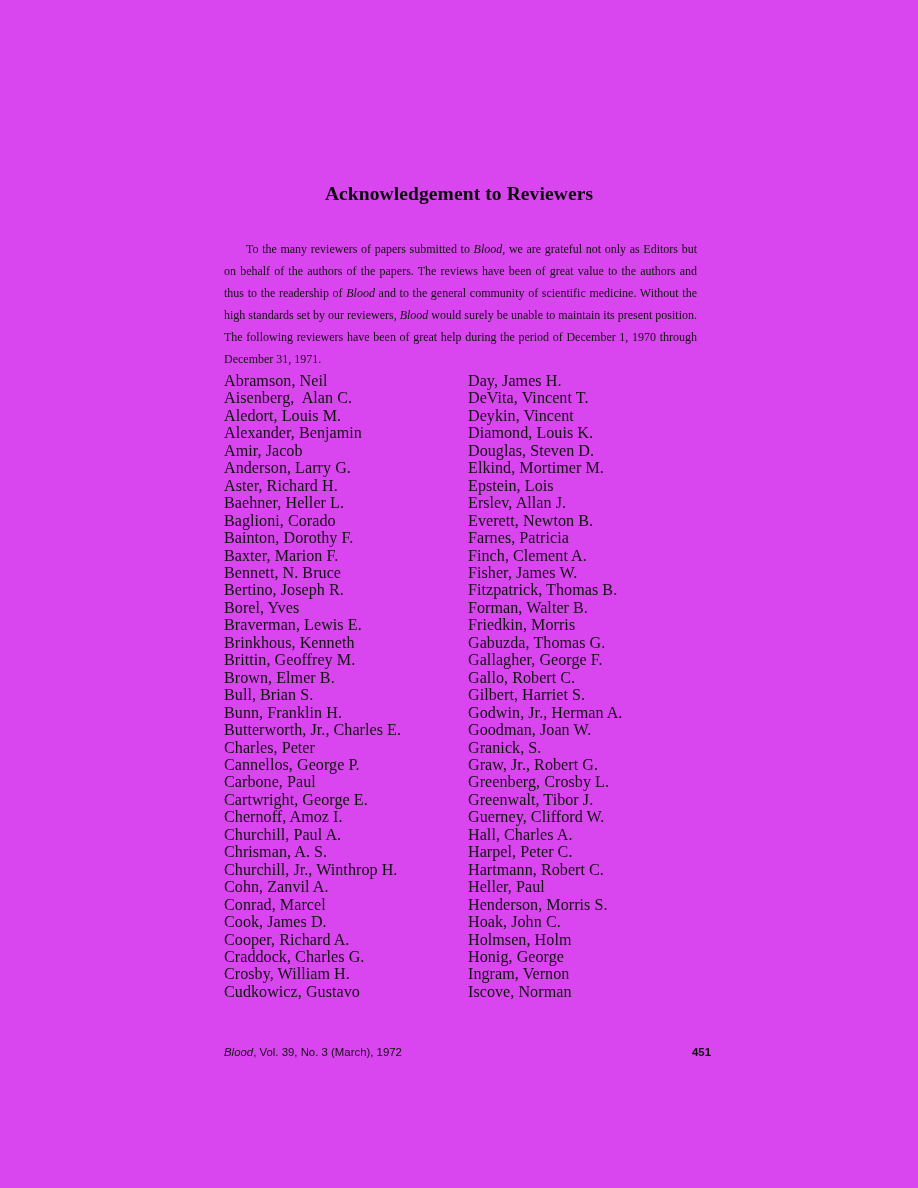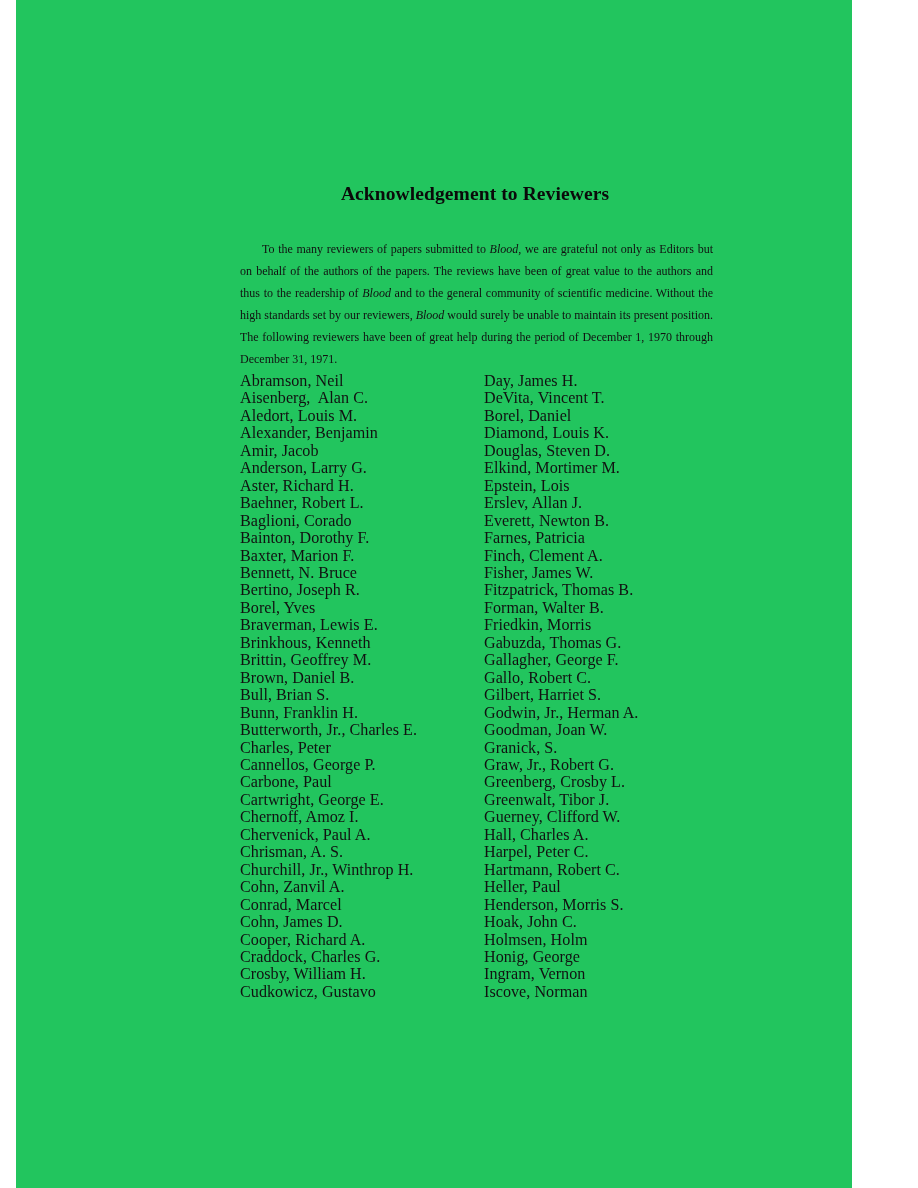--- a/index.html
+++ b/index.html
@@ -12,25 +12,25 @@
     width: 918px;
     height: 1188px;
     position: relative;
     font-family: "Liberation Serif", "DejaVu Serif", serif;
     color: #000000;
     overflow: hidden;
   }
 
   .page {
     position: absolute;
-    left: 16px;
+    left: 0;
     top: 0;
-    width: 836px;
+    width: 918px;
     height: 1188px;
-    background: #22c55e;
+    background: #d946ef;
   }
 
   
   .doc-title {
     position: absolute;
     left: 0;
     top: 170px;
     width: 918px;
     text-align: center;
     font-family: "Liberation Serif", "DejaVu Serif", serif;
@@ -120,54 +120,54 @@
 
   <div class="names">
     <div class="names-col">
         <div class="name-entry">Abramson, Neil</div>
         <div class="name-entry">Aisenberg,  Alan C.</div>
         <div class="name-entry">Aledort, Louis M.</div>
         <div class="name-entry">Alexander, Benjamin</div>
         <div class="name-entry">Amir, Jacob</div>
         <div class="name-entry">Anderson, Larry G.</div>
         <div class="name-entry">Aster, Richard H.</div>
-        <div class="name-entry">Baehner, Robert L.</div>
+        <div class="name-entry">Baehner, Heller L.</div>
         <div class="name-entry">Baglioni, Corado</div>
         <div class="name-entry">Bainton, Dorothy F.</div>
         <div class="name-entry">Baxter, Marion F.</div>
         <div class="name-entry">Bennett, N. Bruce</div>
         <div class="name-entry">Bertino, Joseph R.</div>
         <div class="name-entry">Borel, Yves</div>
         <div class="name-entry">Braverman, Lewis E.</div>
         <div class="name-entry">Brinkhous, Kenneth</div>
         <div class="name-entry">Brittin, Geoffrey M.</div>
-        <div class="name-entry">Brown, Daniel B.</div>
+        <div class="name-entry">Brown, Elmer B.</div>
         <div class="name-entry">Bull, Brian S.</div>
         <div class="name-entry">Bunn, Franklin H.</div>
         <div class="name-entry">Butterworth, Jr., Charles E.</div>
         <div class="name-entry">Charles, Peter</div>
         <div class="name-entry">Cannellos, George P.</div>
         <div class="name-entry">Carbone, Paul</div>
         <div class="name-entry">Cartwright, George E.</div>
         <div class="name-entry">Chernoff, Amoz I.</div>
-        <div class="name-entry">Chervenick, Paul A.</div>
+        <div class="name-entry">Churchill, Paul A.</div>
         <div class="name-entry">Chrisman, A. S.</div>
         <div class="name-entry">Churchill, Jr., Winthrop H.</div>
         <div class="name-entry">Cohn, Zanvil A.</div>
         <div class="name-entry">Conrad, Marcel</div>
-        <div class="name-entry">Cohn, James D.</div>
+        <div class="name-entry">Cook, James D.</div>
         <div class="name-entry">Cooper, Richard A.</div>
         <div class="name-entry">Craddock, Charles G.</div>
         <div class="name-entry">Crosby, William H.</div>
         <div class="name-entry">Cudkowicz, Gustavo</div>
       </div>
     <div class="names-col">
         <div class="name-entry">Day, James H.</div>
         <div class="name-entry">DeVita, Vincent T.</div>
-        <div class="name-entry">Borel, Daniel</div>
+        <div class="name-entry">Deykin, Vincent</div>
         <div class="name-entry">Diamond, Louis K.</div>
         <div class="name-entry">Douglas, Steven D.</div>
         <div class="name-entry">Elkind, Mortimer M.</div>
         <div class="name-entry">Epstein, Lois</div>
         <div class="name-entry">Erslev, Allan J.</div>
         <div class="name-entry">Everett, Newton B.</div>
         <div class="name-entry">Farnes, Patricia</div>
         <div class="name-entry">Finch, Clement A.</div>
         <div class="name-entry">Fisher, James W.</div>
         <div class="name-entry">Fitzpatrick, Thomas B.</div>
@@ -190,14 +190,18 @@
         <div class="name-entry">Heller, Paul</div>
         <div class="name-entry">Henderson, Morris S.</div>
         <div class="name-entry">Hoak, John C.</div>
         <div class="name-entry">Holmsen, Holm</div>
         <div class="name-entry">Honig, George</div>
         <div class="name-entry">Ingram, Vernon</div>
         <div class="name-entry">Iscove, Norman</div>
       </div>
   </div>
 
+  <div class="footer">
+    <span class="footer-left"><span class="jtitle">Blood</span><span>, Vol. 39, No. 3 (March), 1972</span></span>
+    <span class="footer-page">451</span>
+  </div>
 
 </div>
 
 </body></html>

